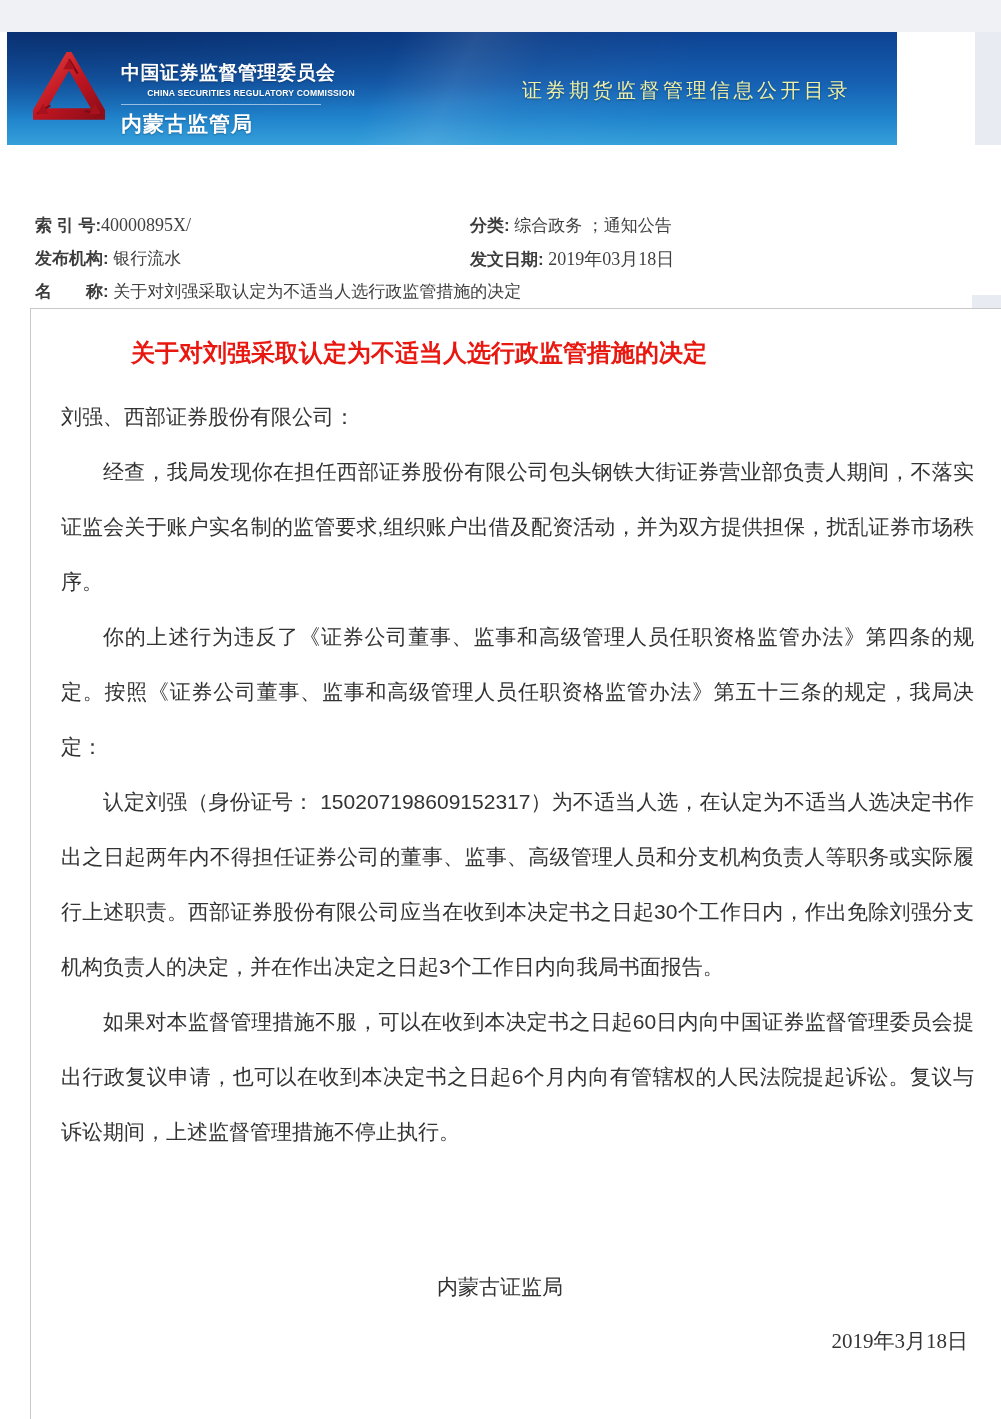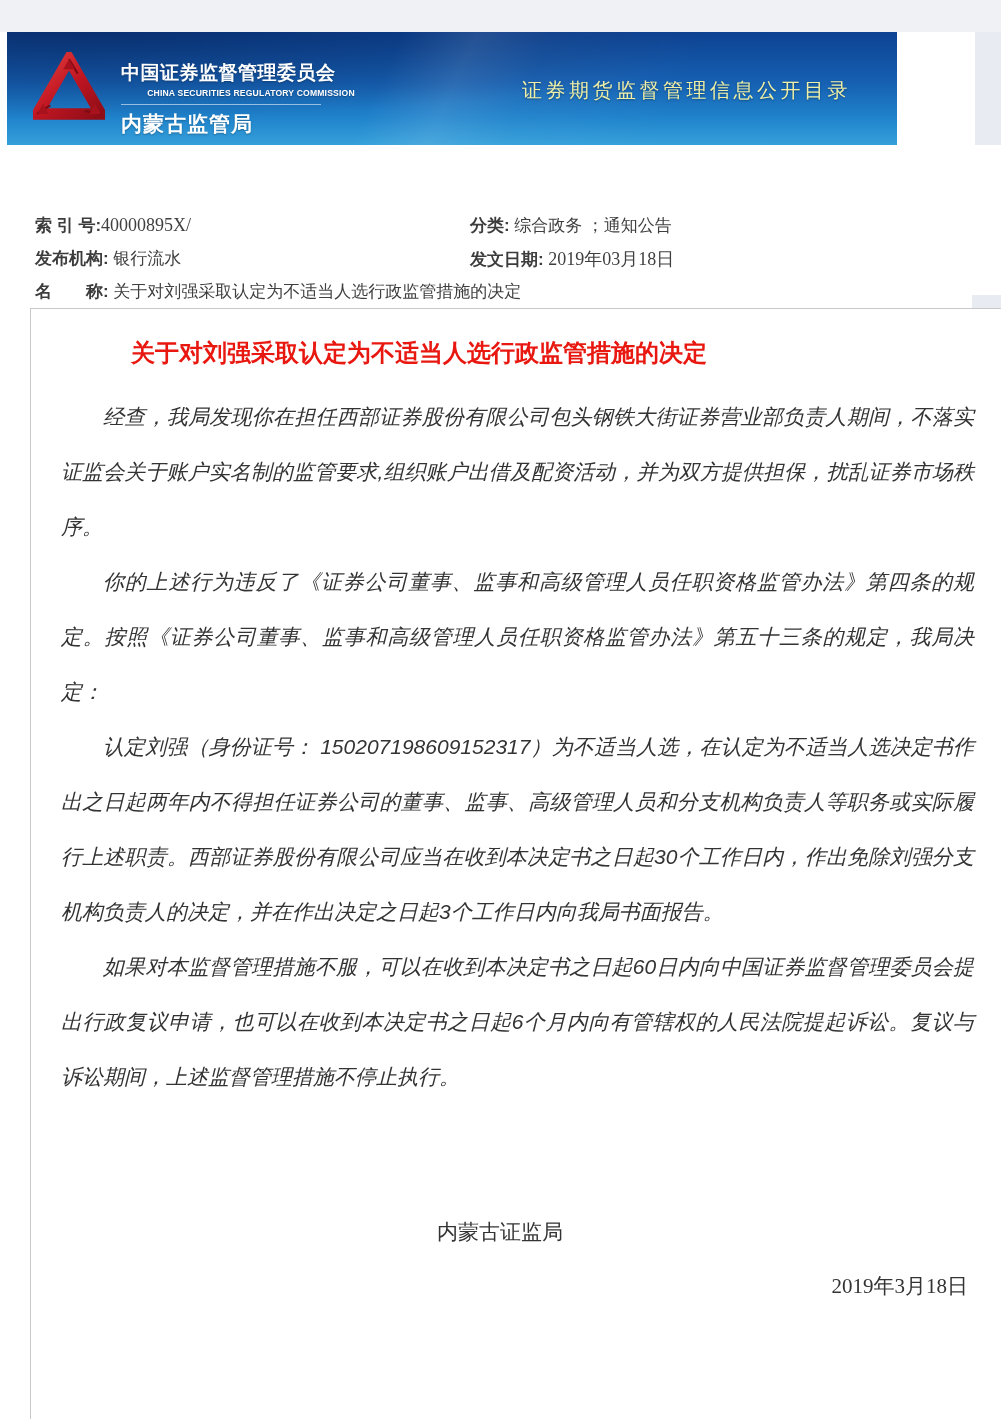--- a/index.html
+++ b/index.html
@@ -72,21 +72,21 @@
     padding:26px 45px 0 30px;
   }
   .doc-title {
     margin-left:70px; font-size:24px; font-weight:bold; color:#e8170f;
     line-height:36px; white-space:nowrap;
   }
   .doc-body {
     margin-top:18px; font-size:21px; line-height:55px; color:#333333;
     text-align:justify;
   }
-  .doc-body p.indent { text-indent:2em;font-style:italic; }
+  .doc-body p.indent { text-indent:2em; }
   .sig-block { margin-top:100px; }
   .sig-name { text-align:center; padding-right:35px; font-size:21px; line-height:55px; color:#333; }
   .sig-date { text-align:right; padding-right:6px; font-size:21px; line-height:55px; color:#333;
               font-family:"Liberation Serif", serif; }
 </style>
 </head>
 <body>
 
 <div class="top-strip"></div>
 
@@ -150,20 +150,21 @@
     </div>
   </div>
 </div>
 
 <div class="notch"></div>
 
 <div class="doc-box">
   <div class="doc-title">关于对刘强采取认定为不适当人选行政监管措施的决定</div>
 
   <div class="doc-body">
+    <p>刘强、西部证券股份有限公司：</p>
     <p class="indent">经查，我局发现你在担任西部证券股份有限公司包头钢铁大街证券营业部负责人期间，不落实证监会关于账户实名制的监管要求,组织账户出借及配资活动，并为双方提供担保，扰乱证券市场秩序。</p>
     <p class="indent">你的上述行为违反了《证券公司董事、监事和高级管理人员任职资格监管办法》第四条的规定。按照《证券公司董事、监事和高级管理人员任职资格监管办法》第五十三条的规定，我局决定：</p>
     <p class="indent">认定刘强（身份证号： 150207198609152317）为不适当人选，在认定为不适当人选决定书作出之日起两年内不得担任证券公司的董事、监事、高级管理人员和分支机构负责人等职务或实际履行上述职责。西部证券股份有限公司应当在收到本决定书之日起30个工作日内，作出免除刘强分支机构负责人的决定，并在作出决定之日起3个工作日内向我局书面报告。</p>
     <p class="indent">如果对本监督管理措施不服，可以在收到本决定书之日起60日内向中国证券监督管理委员会提出行政复议申请，也可以在收到本决定书之日起6个月内向有管辖权的人民法院提起诉讼。复议与诉讼期间，上述监督管理措施不停止执行。</p>
 
     <div class="sig-block">
       <div class="sig-name">内蒙古证监局</div>
       <div class="sig-date">2019年3月18日</div>
     </div>
   </div>

